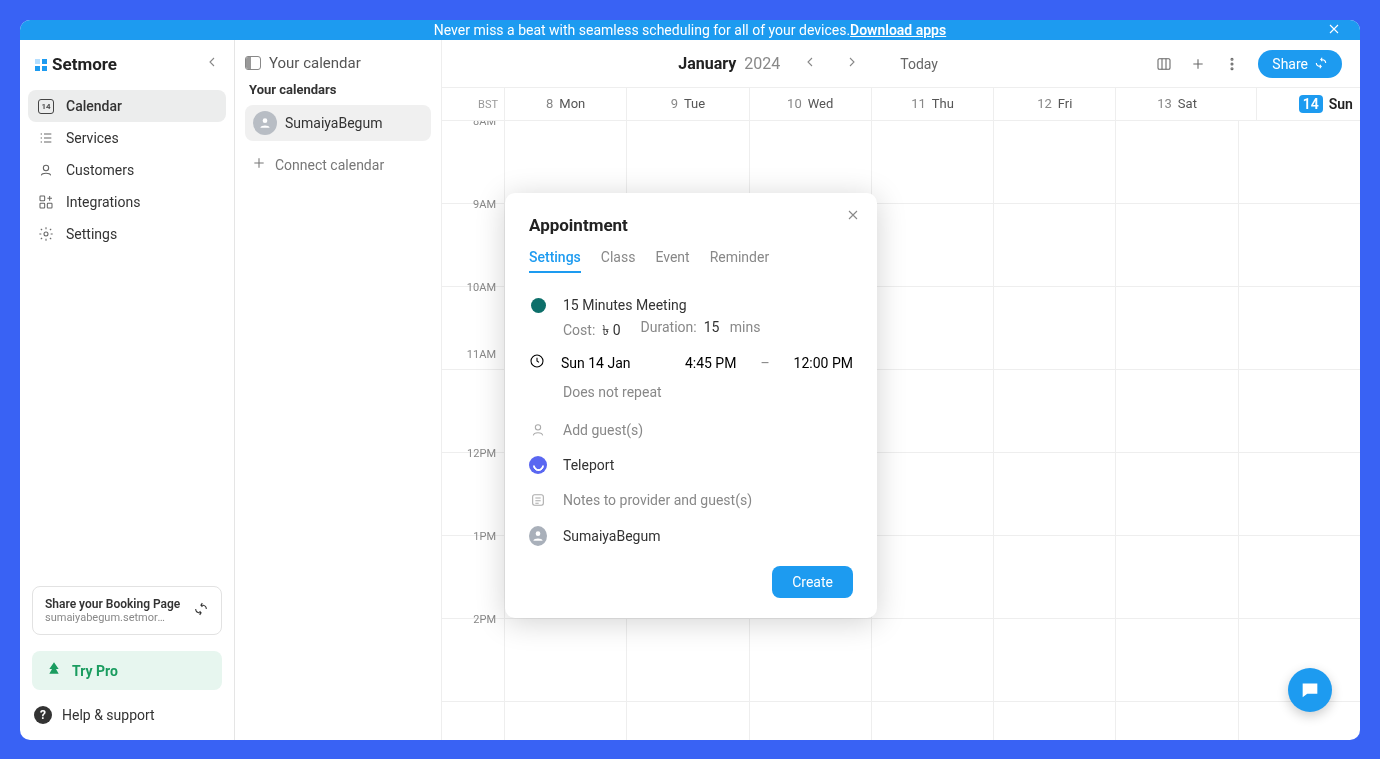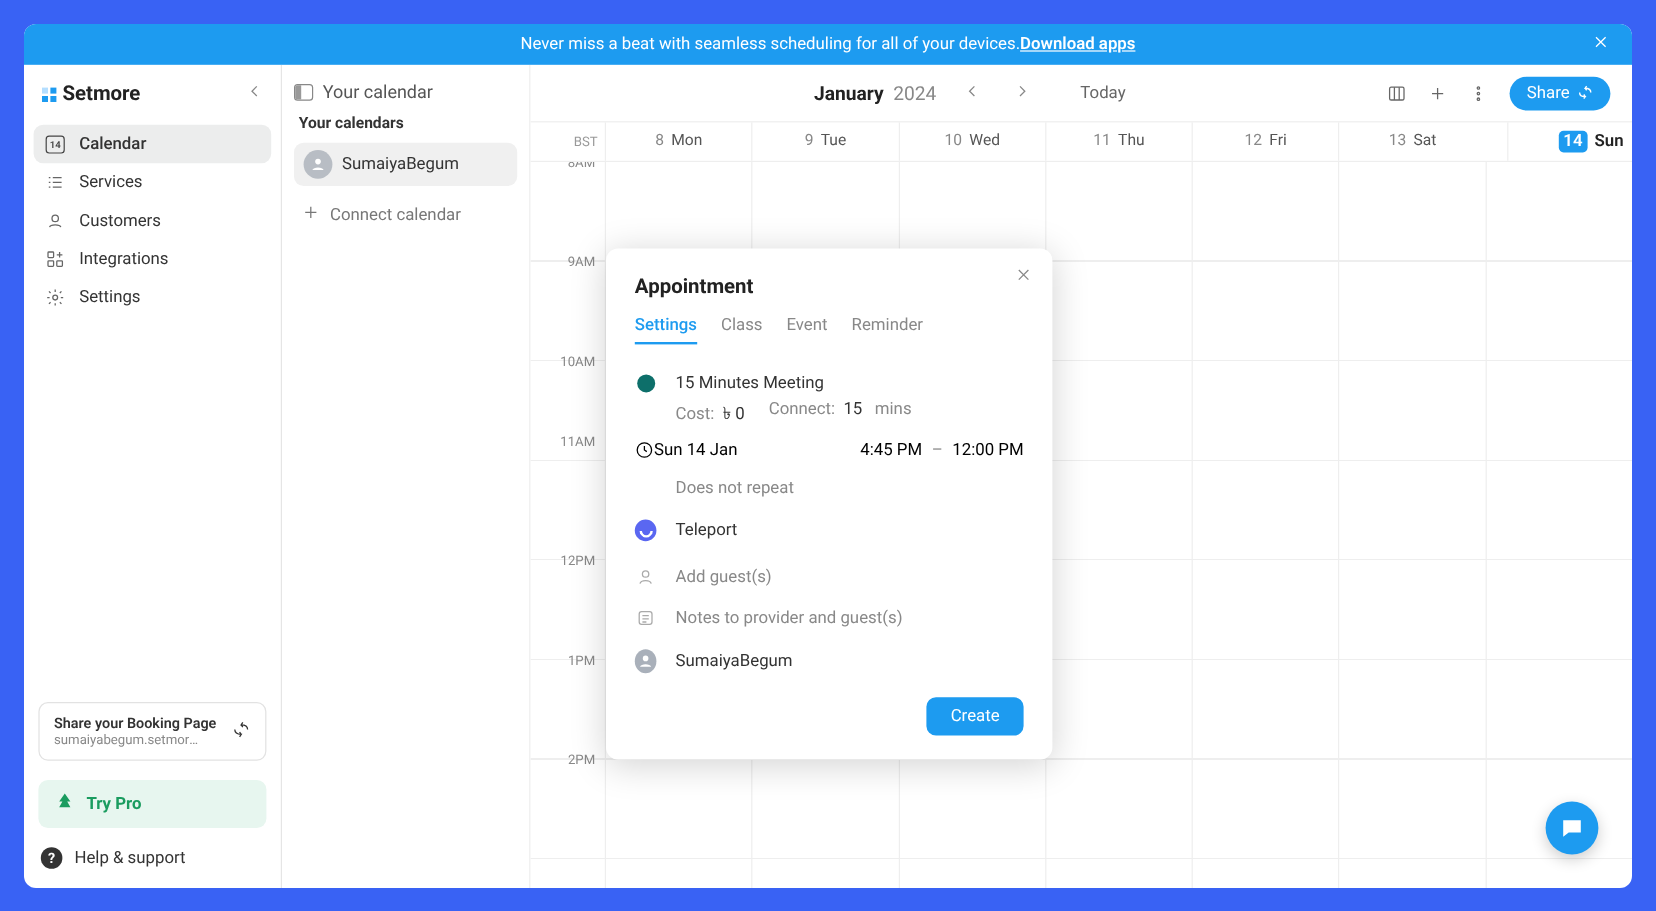--- a/index.html
+++ b/index.html
@@ -1,18 +1,18 @@
 <!DOCTYPE html>
 <html><head>
 <meta charset="utf-8">
 <style>
 * { margin: 0; padding: 0; box-sizing: border-box; font-family: -apple-system, BlinkMacSystemFont, "Segoe UI", Roboto, sans-serif; }
 body { background: #3962f4; padding: 20px; }
 .app { background: #fff; border-radius: 10px; overflow: hidden; height: 720px; display: flex; flex-direction: column; }
-.banner { background: #1d9bf0; color: #fff; height: 34px; display: flex; align-items: center; justify-content: center; font-size: 14px; position: relative; }
+.banner { background: #1d9bf0; color: #fff; height: 20px; display: flex; align-items: center; justify-content: center; font-size: 14px; position: relative; }
 .banner a { color: #fff; font-weight: 600; text-decoration: underline; }
 .banner .close-x { position: absolute; right: 18px; cursor: pointer; }
 .main { flex: 1; display: flex; overflow: hidden; }
 .sidebar { width: 215px; border-right: 1px solid #e5e5e5; display: flex; flex-direction: column; }
 .sb-head { display: flex; align-items: center; justify-content: space-between; padding: 14px 14px 10px 14px; }
 .logo { display: flex; align-items: center; gap: 6px; font-weight: 700; font-size: 17px; color: #222; }
 .logo-icon span { display: inline-block; width: 5px; height: 5px; margin: 1px; }
 .logo-icon { display: grid; grid-template-columns: 5px 5px; grid-template-rows: 5px 5px; gap: 2px; }
 .logo-icon .b1 { background: #b4deff; } .logo-icon .b2 { background: #1d9bf0; }
 .chevron { color: #888; cursor: pointer; }
@@ -61,21 +61,21 @@
 .popup .close { position: absolute; top: 14px; right: 16px; color: #888; cursor: pointer; font-size: 16px; }
 .popup h3 { font-size: 17px; font-weight: 700; color: #222; margin-bottom: 14px; }
 .tabs { display: flex; gap: 20px; font-size: 14px; color: #888; border-bottom: 0; margin-bottom: 18px; }
 .tab { padding-bottom: 6px; cursor: pointer; }
 .tab.active { color: #1d9bf0; border-bottom: 2px solid #1d9bf0; font-weight: 500; }
 .row { display: flex; align-items: center; gap: 16px; font-size: 14px; color: #333; padding: 6px 0; }
 .row .ic { width: 18px; display: inline-flex; justify-content: center; color: #aaa; }
 .dot-teal { width: 15px; height: 15px; border-radius: 50%; background: #0d6f6a; }
 .sub-row { padding-left: 34px; color: #888; font-size: 14px; display: flex; gap: 20px; margin-bottom: 4px; }
 .sub-row .val { color: #333; }
-.time-row { display: flex; align-items: flex-start; font-size: 14px; padding: 6px 0; }
+.time-row { display: flex; align-items: center; gap: 16px; font-size: 14px; padding: 6px 0; }
 .time-row .gap { color: #888; margin: 0 8px; }
 .muted { color: #888; }
 .teleport { width: 18px; height: 18px; border-radius: 50%; background: #5a67f1; display: inline-flex; align-items: center; justify-content: center; }
 .teleport::after { content:''; width:7px; height:7px; border:2px solid #fff; border-radius:50%; border-top-color:transparent; border-left-color:transparent; transform: rotate(45deg); }
 .create-btn { background: #1d9bf0; color: #fff; border: none; border-radius: 8px; padding: 8px 20px; font-size: 14px; float: right; margin-top: 14px; cursor: pointer; }
 .fab { position: absolute; right: 28px; bottom: 28px; width: 44px; height: 44px; border-radius: 50%; background: #1d9bf0; display: flex; align-items: center; justify-content: center; cursor: pointer; box-shadow: 0 4px 12px rgba(0,0,0,.2); }
 .fab svg { width: 22px; height: 22px; fill: #fff; }
 svg.icon { width: 16px; height: 16px; stroke: currentColor; fill: none; stroke-width: 1.6; }
 </style>
 </head>
@@ -290,53 +290,53 @@
         </div>
 
         <div class="row">
           <span class="ic">
               <span class="dot-teal"></span>
             </span>
           <span>15 Minutes Meeting</span>
         </div>
         <div class="sub-row">
           <span><span>Cost:</span> &nbsp;<span class="val">৳ 0</span></span>
-          <span><span>Connect:</span> &nbsp;<span class="val">15</span> &nbsp;&nbsp;<span>mins</span></span>
+          <span><span>Duration:</span> &nbsp;<span class="val">15</span> &nbsp;&nbsp;<span>mins</span></span>
         </div>
 
         <div class="time-row">
           <span class="ic"><svg class="icon" viewBox="0 0 24 24">
                 <circle cx="12" cy="12" r="9"></circle>
                 <path d="M12 7v5l3 2"></path>
               </svg></span>
           <span>Sun 14 Jan</span>
           <span style="flex:1"></span>
           <span>4:45 PM</span>
           <span class="gap">–</span>
           <span>12:00 PM</span>
         </div>
         <div class="row muted" style="padding-left:34px;">
           <span>Does not repeat</span>
         </div>
 
-        <div class="row" style="margin-top:6px;">
-          <span class="ic">
-              <span class="teleport"></span>
-            </span>
-          <span>Teleport</span>
-        </div>
-
         <div class="row muted" style="margin-top:10px;">
           <span class="ic">
               <svg class="icon" viewBox="0 0 24 24">
                 <circle cx="12" cy="8" r="4"></circle>
                 <path d="M5 20c1-5 13-5 14 0"></path>
               </svg>
             </span>
           <span>Add guest(s)</span>
+        </div>
+
+        <div class="row" style="margin-top:6px;">
+          <span class="ic">
+              <span class="teleport"></span>
+            </span>
+          <span>Teleport</span>
         </div>
 
         <div class="row muted" style="margin-top:6px;">
           <span class="ic">
               <svg class="icon" viewBox="0 0 24 24">
                 <rect x="4" y="4" width="16" height="16" rx="3"></rect>
                 <path d="M8 9h8M8 13h8M8 17h5"></path>
               </svg>
             </span>
           <span>Notes to provider and guest(s)</span>

